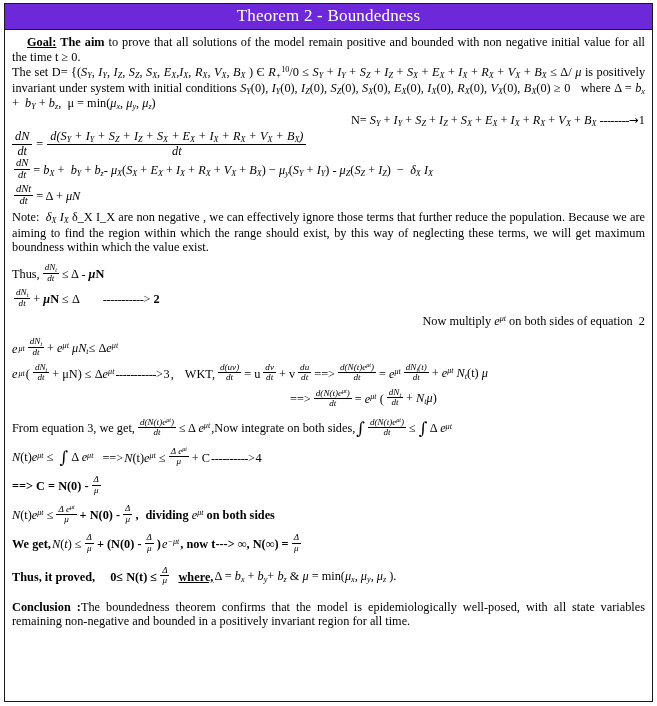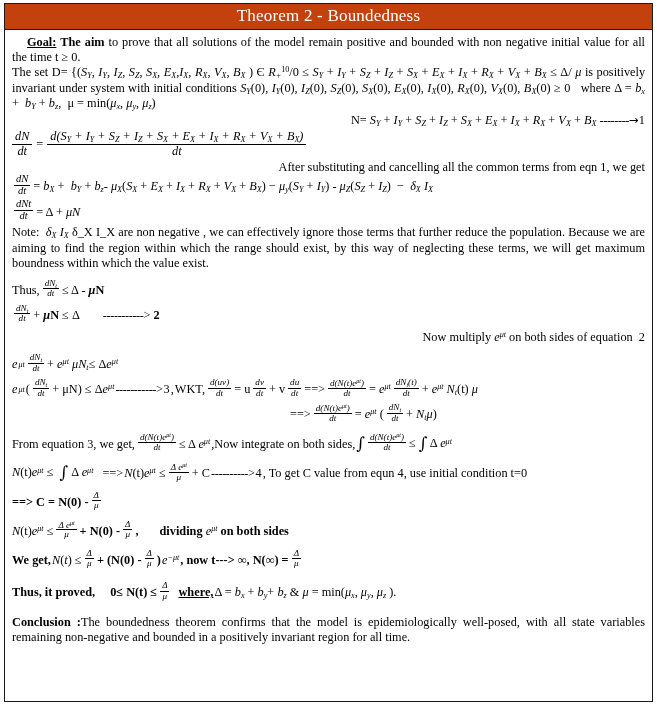--- a/index.html
+++ b/index.html
@@ -125,21 +125,21 @@
     vertical-align: -0.1em;
   }
   .note-just { text-align: justify; }
 </style>
 </head>
 <body>
 
 <div id="page">
   <div id="frame">
 
-    <div id="title-bar" style="background: #c2410c;">Theorem 2 -  Boundedness</div>
+    <div id="title-bar" style="background: #6d28d9;">Theorem 2 -  Boundedness</div>
 
     <div id="body-area">
 
       <div class="para just"><span class="b u">Goal:</span> <b>The aim</b><span> to prove that all solutions of the model remain positive and bounded with non negative initial value for all the time t ≥ 0.</span></div>
 
       <div class="para just">
         <span>The set D=</span>
         <span>{(<span class="mi">S</span><sub>Y</sub>, <span class="mi">I</span><sub>Y</sub>, <span class="mi">I</span><sub>Z</sub>, <span class="mi">S</span><sub>Z</sub>, <span class="mi">S</span><sub>X</sub>, <span class="mi">E</span><sub>X</sub>,<span class="mi">I</span><sub>X</sub>, <span class="mi">R</span><sub>X</sub>, <span class="mi">V</span><sub>X</sub>, <span class="mi">B</span><sub>X</sub> ) Є <span class="mi">R</span><sub>+</sub><sup>10</sup>/0 ≤ <span class="mi">S</span><sub>Y</sub> + <span class="mi">I</span><sub>Y</sub> + <span class="mi">S</span><sub>Z</sub> + <span class="mi">I</span><sub>Z</sub> + <span class="mi">S</span><sub>X</sub> + <span class="mi">E</span><sub>X</sub> + <span class="mi">I</span><sub>X</sub> + <span class="mi">R</span><sub>X</sub> + <span class="mi">V</span><sub>X</sub> + <span class="mi">B</span><sub>X</sub> ≤ Δ/ <span class="mi">μ</span></span>
         <span>is positively invariant under system with initial conditions</span>
         <span><span class="mi">S</span><sub>Y</sub>(0), <span class="mi">I</span><sub>Y</sub>(0), <span class="mi">I</span><sub>Z</sub>(0), <span class="mi">S</span><sub>Z</sub>(0), <span class="mi">S</span><sub>X</sub>(0), <span class="mi">E</span><sub>X</sub>(0), <span class="mi">I</span><sub>X</sub>(0), <span class="mi">R</span><sub>X</sub>(0), <span class="mi">V</span><sub>X</sub>(0), <span class="mi">B</span><sub>X</sub>(0) ≥ 0</span>
@@ -155,21 +155,20 @@
           <span class="num it">dN</span>
           <span class="den it">dt</span>
         </span>
         <span>=</span>
         <span class="dfrac">
           <span class="num it">d(<span class="mi">S</span><sub>Y</sub> + <span class="mi">I</span><sub>Y</sub> + <span class="mi">S</span><sub>Z</sub> + <span class="mi">I</span><sub>Z</sub> + <span class="mi">S</span><sub>X</sub> + <span class="mi">E</span><sub>X</sub> + <span class="mi">I</span><sub>X</sub> + <span class="mi">R</span><sub>X</sub> + <span class="mi">V</span><sub>X</sub> + <span class="mi">B</span><sub>X</sub>)</span>
           <span class="den it">dt</span>
         </span>
       </div>
 
-      <div class="para lead">After substituting and cancelling all the common terms from eqn 1, we get</div>
 
       <div class="eqline">
         <span class="frac">
             <span class="num it">dN</span>
             <span class="den it">dt</span>
           </span>
         <span>= <span class="mi">b</span><sub>X</sub> + &nbsp;<span class="mi">b</span><sub>Y</sub> + <span class="mi">b</span><sub>z</sub>- <span class="mi">μ</span><sub>X</sub>(<span class="mi">S</span><sub>X</sub> + <span class="mi">E</span><sub>X</sub> + <span class="mi">I</span><sub>X</sub> + <span class="mi">R</span><sub>X</sub> + <span class="mi">V</span><sub>X</sub> + <span class="mi">B</span><sub>X</sub>) − <span class="mi">μ</span><sub>y</sub>(<span class="mi">S</span><sub>Y</sub> + <span class="mi">I</span><sub>Y</sub>) - <span class="mi">μ</span><sub>Z</sub>(<span class="mi">S</span><sub>Z</sub> + <span class="mi">I</span><sub>Z</sub>) &nbsp;− &nbsp;<span class="mi">δ</span><sub>X</sub> <span class="mi">I</span><sub>X</sub></span>
       </div>
 
       <div class="eqline" style="margin-top:3px;">
@@ -231,21 +230,21 @@
           <sup class="mi">μt</sup>
         <span>(</span>
         <span class="frac sm">
             <span class="num it">dN<sub>t</sub></span>
             <span class="den it">dt</span>
           </span>
         <span>+ μN) ≤ Δ<span class="mi">e</span><sup class="mi">μt</sup></span>
         <span class="dashes">-----------&gt;</span>
           <span>3</span>
           <span>,</span>
-        <span style="margin-left:0;">WKT,</span>
+        <span style="margin-left:10px;">WKT,</span>
         <span class="frac sm">
             <span class="num it">d(uv)</span>
             <span class="den it">dt</span>
           </span>
         <span>= u</span>
         <span class="frac sm">
             <span class="num it">dv</span>
             <span class="den it">dt</span>
           </span>
         <span>+ v</span>
@@ -306,21 +305,20 @@
         <span><span class="mi">N</span>(t)<span class="mi">e</span><sup class="mi">μt</sup> ≤ &nbsp;<span class="intg">∫</span> Δ <span class="mi">e</span><sup class="mi">μt</sup></span>
         <span style="margin-left:8px;">==&gt;</span>
         <span><span class="mi">N</span>(t)<span class="mi">e</span><sup class="mi">μt</sup> ≤</span>
         <span class="frac sm">
             <span class="num it">Δ e<sup>μt</sup></span>
             <span class="den it">μ</span>
           </span>
         <span>+ C</span>
         <span class="dashes">----------&gt;</span>
           <span>4</span>
-        <span>, To get C value from equn 4, use initial condition t=0</span>
       </div>
 
       <div class="gap-m"></div>
 
       <div class="eqline">
         <b>==&gt; C = N(0) -</b>
         <span class="frac sm">
             <span class="num it">Δ</span>
             <span class="den it">μ</span>
           </span>
@@ -333,21 +331,21 @@
         <span class="frac sm">
             <span class="num it">Δ e<sup>μt</sup></span>
             <span class="den it">μ</span>
           </span>
         <b>+ N(0) -</b>
         <span class="frac sm">
             <span class="num it">Δ</span>
             <span class="den it">μ</span>
           </span>
         <b>,</b>
-        <span style="margin-left:20px;text-align:right;"><b>dividing</b> <span class="mi">e</span><sup class="mi">μt</sup> <b>on both sides</b></span>
+        <span style="margin-left:6px;text-align:right;"><b>dividing</b> <span class="mi">e</span><sup class="mi">μt</sup> <b>on both sides</b></span>
       </div>
 
       <div class="gap-m"></div>
 
       <div class="eqline">
         <b>We get,</b>
         <span><span class="mi">N</span>(<span class="mi">t</span>) ≤</span>
         <span class="frac sm">
             <span class="num it">Δ</span>
             <span class="den it">μ</span>

